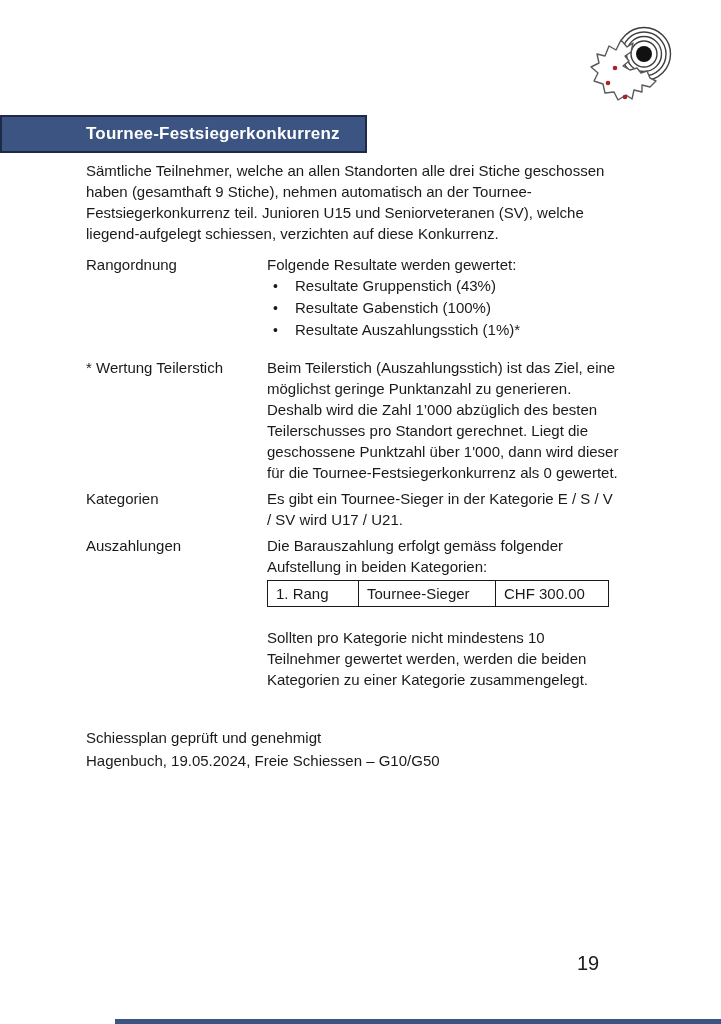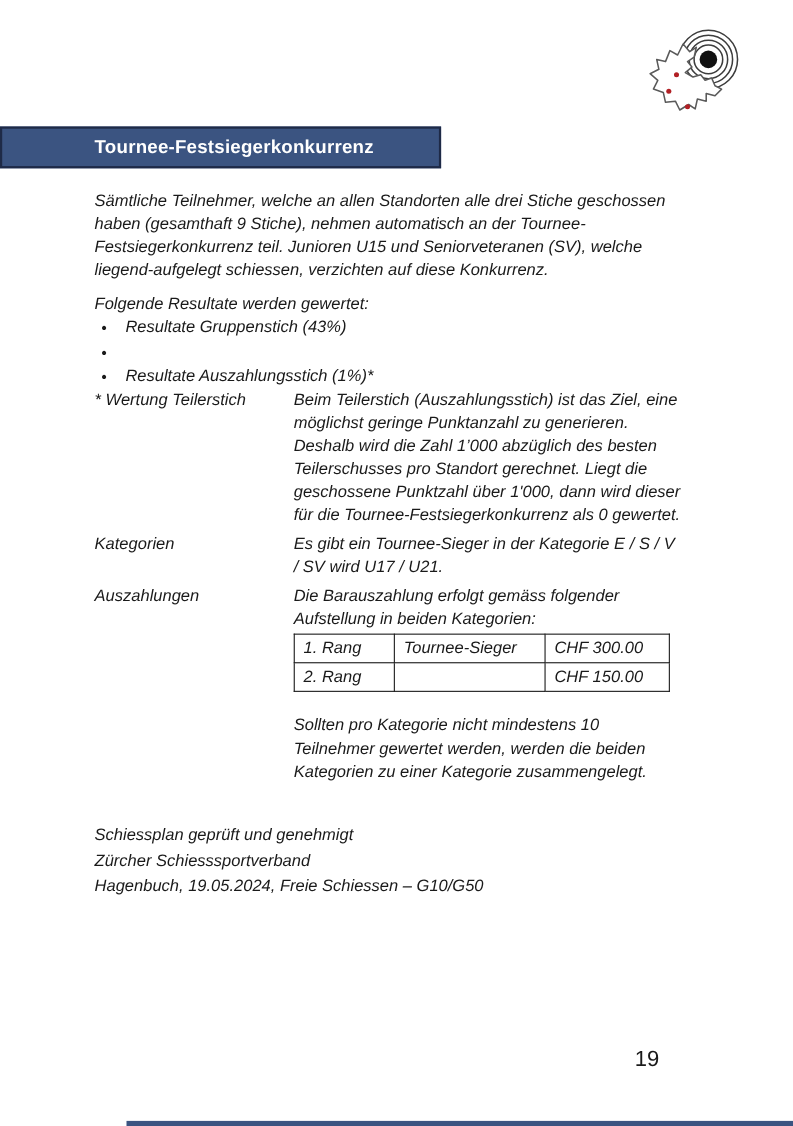--- a/index.html
+++ b/index.html
@@ -20,54 +20,53 @@
     left: 584px;
     width: 100px;
     height: 88px;
   }
 
   
   .title-bar {
     position: absolute;
     top: 115px;
     left: 0;
-    width: 401px;
+    width: 367px;
     height: 38px;
     background: #3b5481;
     border: 2px solid #1e2a47;
     box-sizing: border-box;
     display: flex;
     align-items: center;
   }
   .title-bar .title-text {
     padding-left: 84px;
     color: #ffffff;
     font-size: 17px;
     font-weight: bold;
     letter-spacing: 0.2px;
     white-space: nowrap;
   }
 
   
   .content {
     position: absolute;
-    top: 172px;
+    top: 160px;
     left: 86px;
     width: 534px;
     font-size: 15px;
     line-height: 21px;
-    font-style: italic;
   }
   .intro { margin: 0 0 10px 0; }
 
   .row { display: flex; align-items: flex-start; }
   .row .label { flex: 0 0 181px; width: 181px; }
   .row .body { width: 358px; }
 
-  .row-wertung        { }
+  .row-wertung        { margin-top: 16px; }
   .row-punkt          { margin-top: 5px; }
   .row-kategorien     { margin-top: 5px; }
   .row-auszahlungen   { margin-top: 5px; justify-content: center; }
 
   ul.bullets { list-style: none; margin: 0; padding: 0; }
   ul.bullets li { display: flex; line-height: 22px; }
   ul.bullets .bullet {
     flex: 0 0 28px;
     width: 28px;
     padding-left: 6px;
@@ -137,29 +136,31 @@
 
   <div class="title-bar">
     <span class="title-text">Tournee-Festsiegerkonkurrenz</span>
   </div>
 
   <div class="content">
 
     <p class="intro">Sämtliche Teilnehmer, welche an allen Standorten alle drei Stiche geschossen haben (gesamthaft 9 Stiche), nehmen automatisch an der Tournee-Festsiegerkonkurrenz teil. Junioren U15 und Seniorveteranen (SV), welche liegend-aufgelegt schiessen, verzichten auf diese Konkurrenz.</p>
 
     <div class="row row-rang">
+      <div class="label">Rangordnung</div>
       <div class="body">
         <div>Folgende Resultate werden gewertet:</div>
         <ul class="bullets">
           <li>
             <span class="bullet">•</span>
             <span>Resultate Gruppenstich (43%)</span>
           </li>
           <li>
             <span class="bullet">•</span>
+            <span>Resultate Gabenstich (100%)</span>
           </li>
           <li>
             <span class="bullet">•</span>
             <span>Resultate Auszahlungsstich (1%)*</span>
           </li>
         </ul>
       </div>
     </div>
 
     <div class="row row-wertung">
@@ -177,38 +178,32 @@
       <div class="label">Auszahlungen</div>
       <div class="body">
         <div>Die Barauszahlung erfolgt gemäss folgender Aufstellung in beiden Kategorien:</div>
         <table class="payout">
           <tbody>
             <tr>
               <td class="col-rank">1. Rang</td>
               <td class="col-title">Tournee-Sieger</td>
               <td class="col-amount">CHF 300.00</td>
             </tr>
-            <tr>
-              <td class="col-rank">2. Rang</td>
-              <td class="col-title"></td>
-              <td class="col-amount">CHF 150.00</td>
-            </tr>
           </tbody>
         </table>
       </div>
     </div>
 
     <div class="row note-row">
       <div class="label"></div>
       <div class="body">Sollten pro Kategorie nicht mindestens 10 Teilnehmer gewertet werden, werden die beiden Kategorien zu einer Kategorie zusammengelegt.</div>
     </div>
 
     <div class="footer">
       <div>Schiessplan geprüft und genehmigt</div>
-      <div>Zürcher Schiesssportverband</div>
       <div>Hagenbuch, 19.05.2024, Freie Schiessen – G10/G50</div>
     </div>
 
   </div>
 
   <div class="page-number">19</div>
 
   <div class="bottom-rule"></div>
 
 </div>

